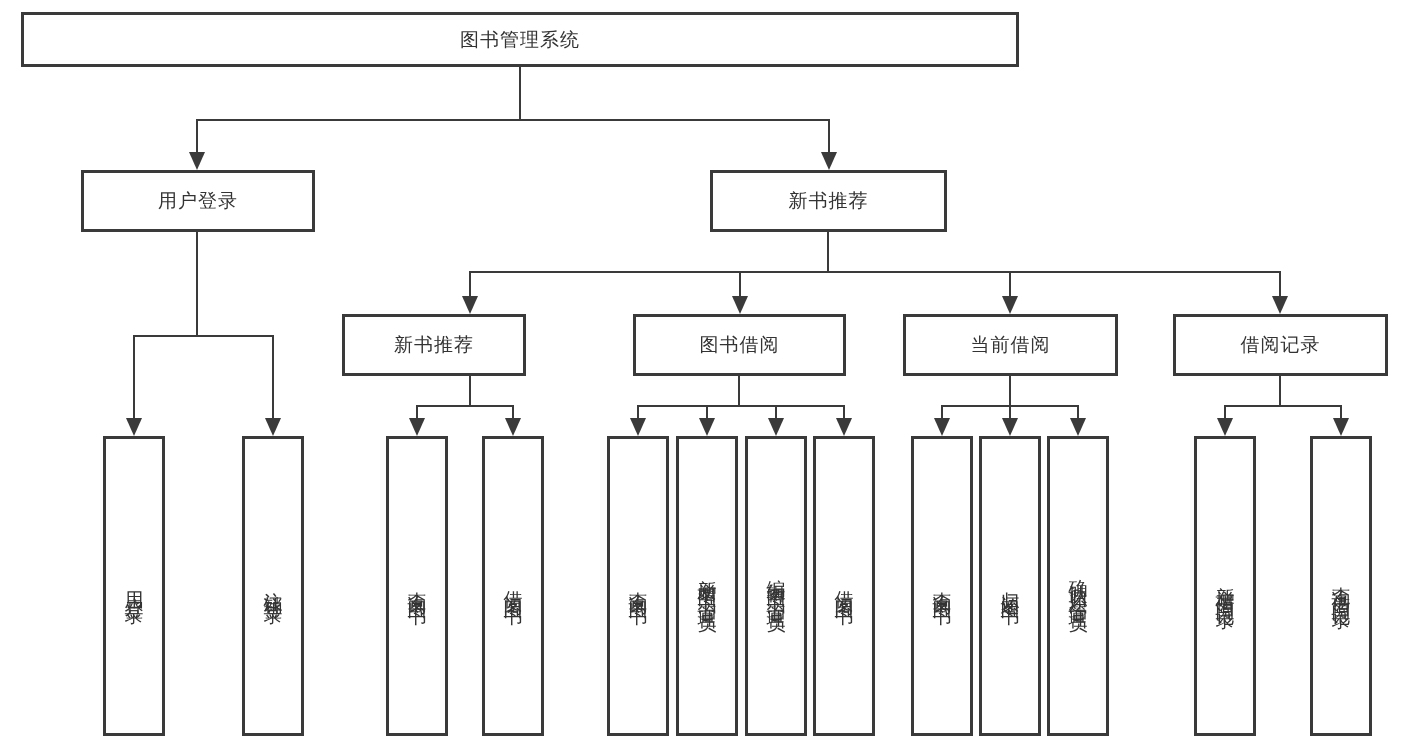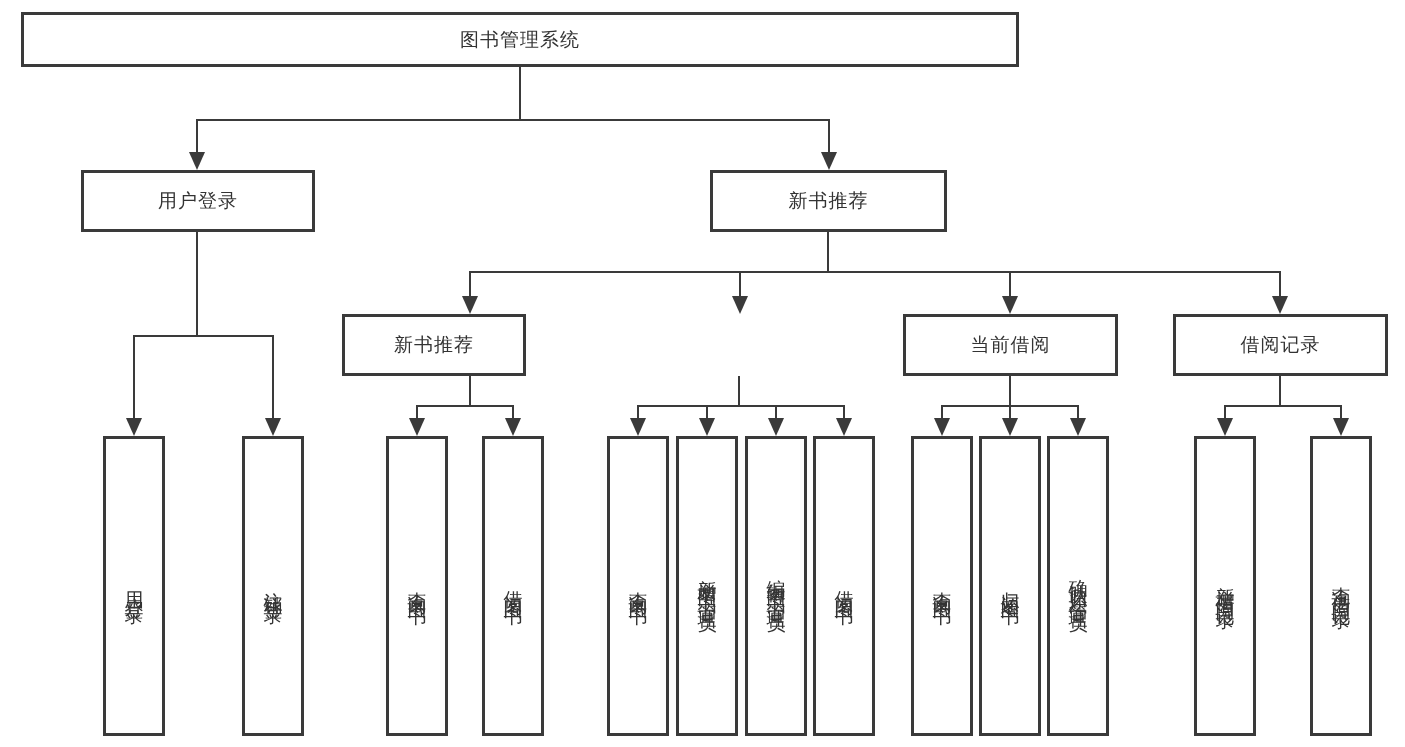--- a/index.html
+++ b/index.html
@@ -87,20 +87,23 @@
   <div class="vline" style="left:739px;top:271px;height:28px;"></div>
   <div class="arrow" style="left:732px;top:296px;"></div>
   <div class="vline" style="left:1009px;top:271px;height:28px;"></div>
   <div class="arrow" style="left:1002px;top:296px;"></div>
   <div class="vline" style="left:1279px;top:271px;height:28px;"></div>
   <div class="arrow" style="left:1272px;top:296px;"></div>
 
   <div class="box" style="left:342px;top:314px;width:184px;height:62px;">
     <span>新书推荐</span>
   </div>
+  <div class="box" style="left:633px;top:314px;width:213px;height:62px;">
+    <span>图书借阅</span>
+  </div>
   <div class="box" style="left:1173px;top:314px;width:215px;height:62px;">
     <span>借阅记录</span>
   </div>
   <div class="box" style="left:903px;top:314px;width:215px;height:62px;">
     <span>当前借阅</span>
   </div>
 
   <div class="vline" style="left:469px;top:376px;height:31px;"></div>
   <div class="hline" style="left:416px;top:405px;width:98px;"></div>
   <div class="vline" style="left:416px;top:405px;height:16px;"></div>

